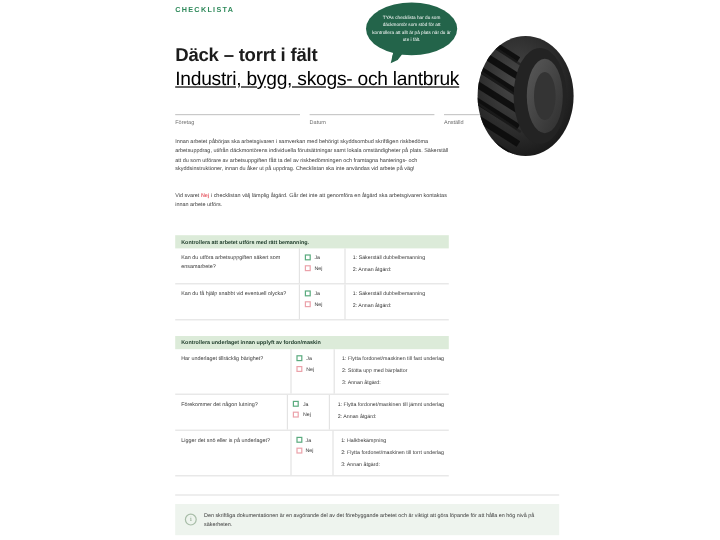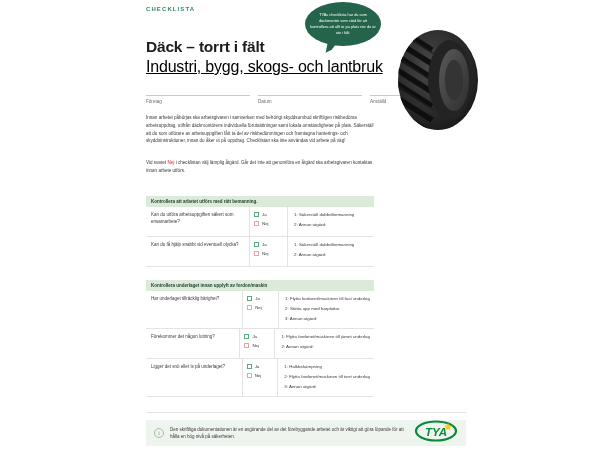--- a/index.html
+++ b/index.html
@@ -448,22 +448,15 @@
         <div class="act">2: Flytta fordonet/maskinen till torrt underlag</div>
         <div class="act">3: Annan åtgärd:</div>
       </div>
     </div>
   </div>
 
   <div class="divider"></div>
   <div class="footer">
     <div class="info-icon">i</div>
     <div class="footer-text">Den skriftliga dokumentationen är en avgörande del av det förebyggande arbetet och är viktigt att göra löpande för att hålla en hög nivå på säkerheten.</div>
-    <div class="tya-logo">
-      <svg width="44" height="22" viewBox="0 0 44 22">
-        <ellipse cx="22" cy="11" rx="20" ry="9.5" fill="none" stroke="#0b8a3c" stroke-width="2.2"></ellipse>
-        <text x="22" y="15.5" text-anchor="middle" font-family="Liberation Sans, sans-serif" font-size="11.5" font-weight="bold" font-style="italic" fill="#0b8a3c">TYA</text>
-        <path d="M34 3 l1.4 2.4 2.6 .4 -1.9 1.9 .5 2.6 -2.6-1.3 -2.6 1.3 .5-2.6 -1.9-1.9 2.6-.4 z" fill="#f5c518" opacity="0.9"></path>
-      </svg>
-    </div>
   </div>
 
 </div>
 
 </body></html>

